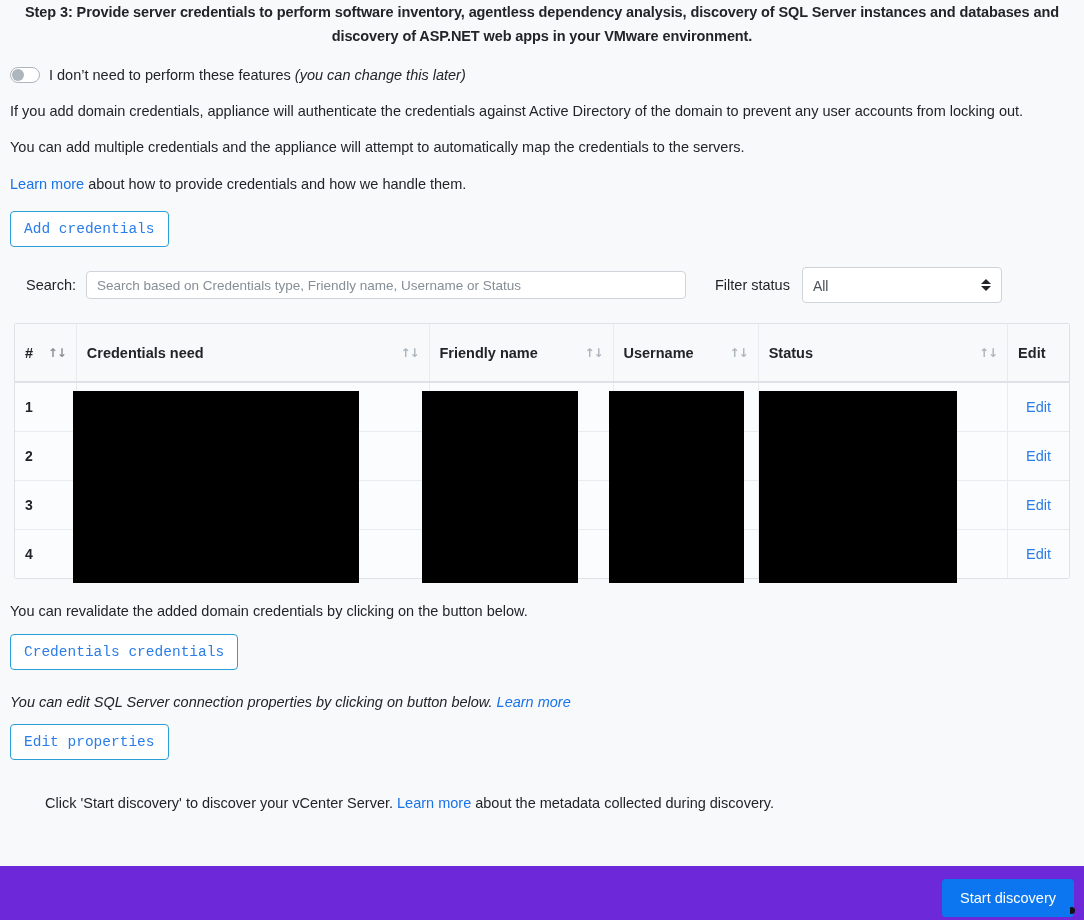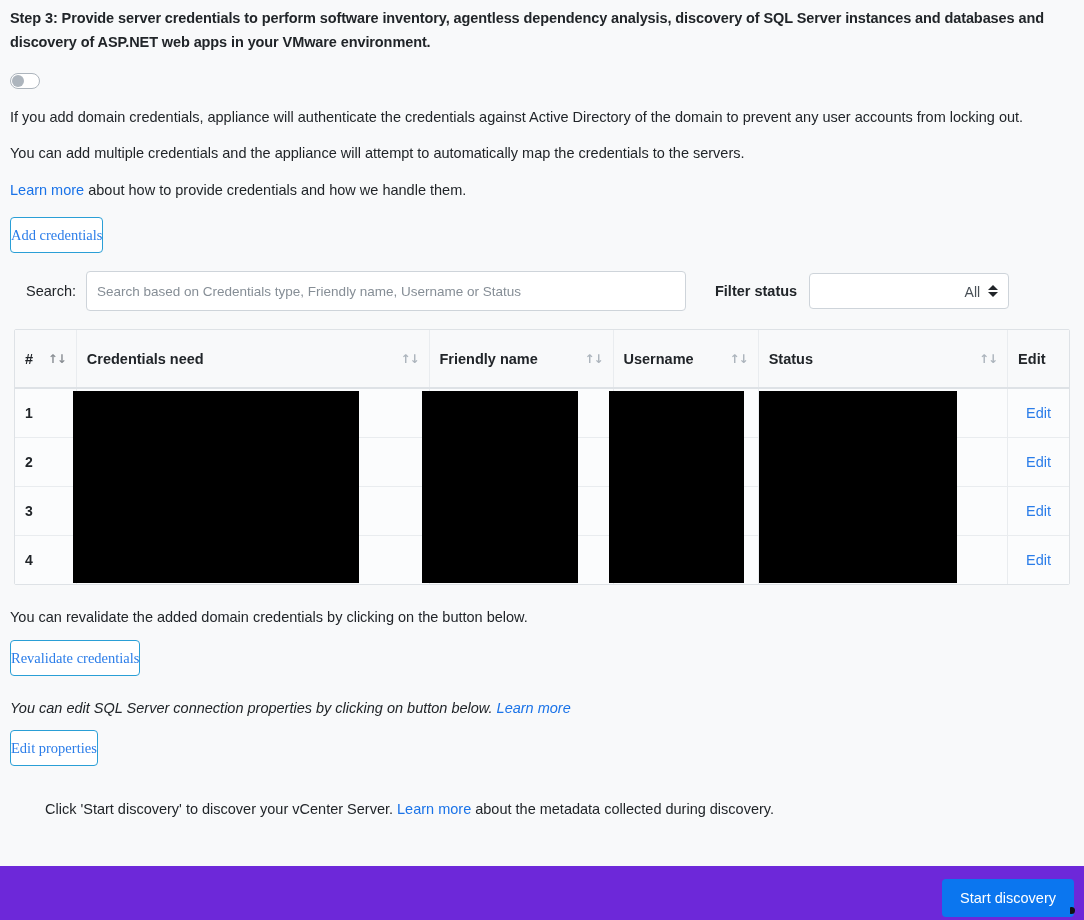--- a/index.html
+++ b/index.html
@@ -25,22 +25,22 @@
     padding: 0 10px;
   }
 
   
   .step-heading {
     font-size: 14.5px;
     font-weight: bold;
     line-height: 24px;
     color: #212529;
     margin: 0;
-    padding-top: 6px;
     letter-spacing: -0.1px;
+    text-align: center;
   }
 
   
   .toggle-row {
     display: flex;
     align-items: center;
     margin-top: 16px;
     height: 22px;
   }
   .switch {
@@ -82,79 +82,77 @@
 
   
   .btn-outline {
     display: inline-block;
     border: 1px solid #2a9fd6;
     border-radius: 4px;
     background: #ffffff;
     color: #2b7de9;
     font-size: 14.5px;
     line-height: 18px;
-    padding: 8px 0;
+    padding: 8px 13px;
     cursor: pointer;
-    font-family: Liberation Serif, serif;
+    font-family: Liberation Mono, monospace;
   }
 
   
   .search-row {
     display: flex;
     align-items: center;
     margin-top: 20px;
     height: 36px;
   }
   .search-label {
     font-size: 14.5px;
     color: #212529;
     margin-left: 16px;
     margin-right: 10px;
     white-space: nowrap;
   }
   .search-input {
     width: 600px;
-    height: 40px;
+    height: 28px;
     border: 1px solid #ced4da;
     border-radius: 4px;
     background: #ffffff;
     font-size: 13.5px;
     color: #495057;
     padding: 0 10px;
     font-family: "Liberation Sans", sans-serif;
     outline: none;
   }
   .search-input::placeholder { color: #868e96; }
   .filter-label {
     font-size: 14.5px;
     color: #212529;
     margin-left: 29px;
     margin-right: 12px;
     white-space: nowrap;
-    font-weight: bold;
   }
   .select-wrap {
     position: relative;
     width: 200px;
     height: 36px;
   }
   .filter-select {
     width: 200px;
     height: 36px;
     border: 1px solid #ced4da;
     border-radius: 4px;
     background: #ffffff;
     font-size: 14px;
     color: #495057;
     padding: 1px 28px 0 10px;
     font-family: "Liberation Sans", sans-serif;
     -webkit-appearance: none;
     appearance: none;
     outline: none;
-    text-align: right;
   }
   .select-caret {
     position: absolute;
     right: 10px; top: 0;
     height: 36px;
     width: 12px;
     display: flex;
     flex-direction: column;
     align-items: center;
     justify-content: center;
@@ -267,20 +265,24 @@
 
 <div id="root">
 
   <div class="page-body">
 
     <h1 class="step-heading">Step 3: Provide server credentials to perform software inventory, agentless dependency analysis, discovery of SQL Server instances and databases and discovery of ASP.NET web apps in your VMware environment.</h1>
 
     <div class="toggle-row">
       <div class="switch">
         <div class="knob"></div>
+      </div>
+      <div class="toggle-label">
+        <span>I don’t need to perform these features</span>
+        <span class="paren">(you can change this later)</span>
       </div>
     </div>
 
     <p class="para">If you add domain credentials, appliance will authenticate the credentials against Active Directory of the domain to prevent any user accounts from locking out.</p>
 
     <p class="para">You can add multiple credentials and the appliance will attempt to automatically map the credentials to the servers.</p>
 
     <p class="para tight"><a class="link" href="#">Learn more</a><span> about how to provide credentials and how we handle them.</span></p>
 
     <div style="margin-top:16px;">
@@ -384,21 +386,21 @@
             <td class="redact-cell"></td>
             <td class="edit-cell"><a href="#">Edit</a></td>
           </tr>
         </tbody>
       </table>
     </div>
 
     <p class="para" style="margin-top:21px;">You can revalidate the added domain credentials by clicking on the button below.</p>
 
     <div style="margin-top:12px;">
-      <button class="btn-outline">Revalidate credentials</button>
+      <button class="btn-outline">Credentials credentials</button>
     </div>
 
     <p class="para" style="margin-top:21px;font-style:italic;"><span>You can edit SQL Server connection properties by clicking on button below. </span><a class="link" href="#">Learn more</a></p>
 
     <div style="margin-top:11px;">
       <button class="btn-outline">Edit properties</button>
     </div>
 
     <p class="para" style="margin-top:32px;margin-left:35px;"><span>Click 'Start discovery' to discover your vCenter Server. </span><a class="link" href="#">Learn more</a><span> about the metadata collected during discovery.</span></p>
 

